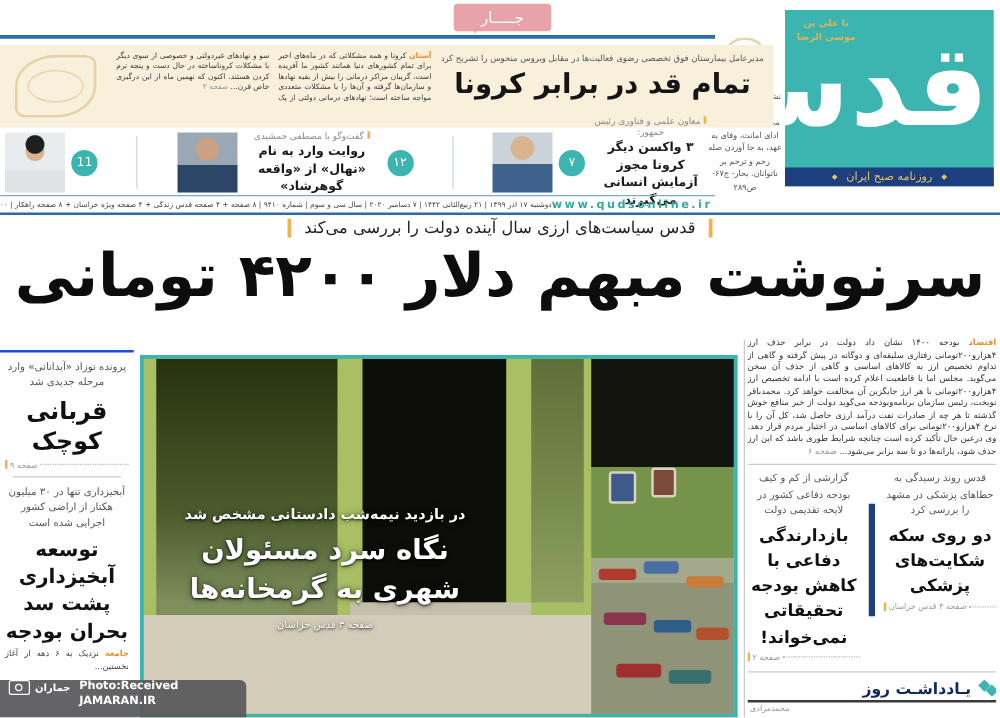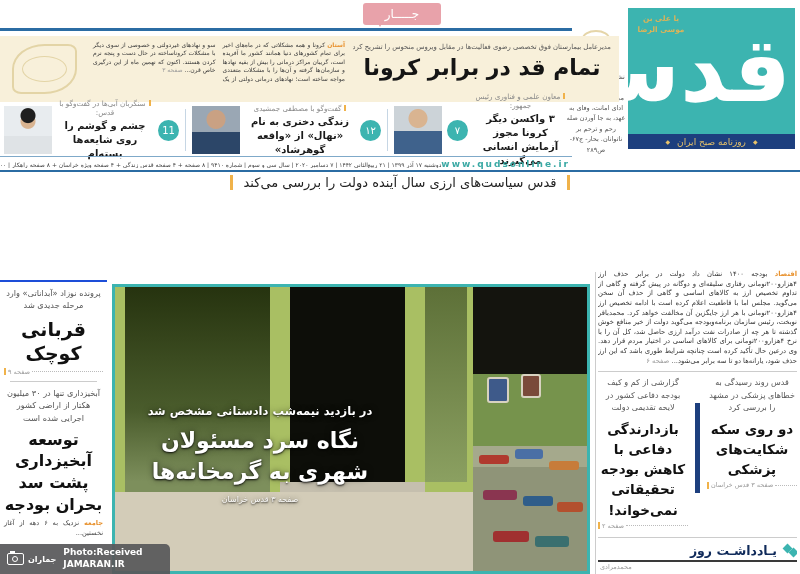--- a/index.html
+++ b/index.html
@@ -134,22 +134,22 @@
   .note-icon i{display:block;width:7px;height:7px;background:#3cb4b0;transform:rotate(45deg);}
   .note-icon i.d1{margin-right:6px;}
   .note-icon i.d2{margin-top:-3px;}
   .note-title{font-size:12.5px;font-weight:bold;color:#0f2a5a;}
   .note-rule{border-top:2px solid #3a3a3a;margin-top:2px;}
   .note-author{font-size:6.5px;color:#999;text-align:left;margin:1px 2px 3px;}
   .note-row{display:flex;gap:6px;align-items:center;}
   .note-h{flex:1;font-size:12px;font-weight:bold;line-height:1.55;text-align:center;color:#111;}
 
   
-  .wm{position:absolute;left:0;bottom:0;width:170px;height:30px;background:rgba(88,88,90,.93);
-      border-radius:0 5px 0 0;display:flex;align-items:center;gap:7px;padding:0 7px;box-sizing:border-box;
+  .wm{position:absolute;left:0;bottom:0;width:197px;height:30px;background:rgba(88,88,90,.93);
+      border-radius:0 5px 0 0;display:flex;align-items:flex-start;gap:7px;padding:0 7px;box-sizing:border-box;
       z-index:5;direction:ltr;}
   .wm-logo{display:flex;align-items:center;gap:4px;color:#fff;}
   .cam{width:15px;height:10px;border:1.5px solid #fff;border-radius:2px;position:relative;}
   .cam::before{content:"";position:absolute;left:3.5px;top:1.5px;width:4px;height:4px;border:1.2px solid #fff;border-radius:50%;}
   .cam::after{content:"";position:absolute;top:-3.5px;left:2px;width:5px;height:2px;background:#fff;}
   .wm-fa{font-size:8px;font-weight:bold;}
   .wm-text{color:#fff;font-size:9px;font-weight:bold;line-height:1.3;}
 </style>
 </head>
 <body>
@@ -195,45 +195,42 @@
         <div class="t-h">۳ واکسن دیگر کرونا مجوز آزمایش انسانی می‌گیرند</div>
       </div>
       <div class="pnum">۷</div>
       <div class="t-photo ph-sattari"></div>
     </div>
     <div class="tdiv"></div>
     <div class="teaser">
       <div class="pnum">۱۲</div>
       <div class="t-text t12w">
         <div class="t-k">گفت‌وگو با مصطفی جمشیدی</div>
-        <div class="t-h">زندگی دختری به نام «نهال» از «واقعه گوهرشاد»</div>
+        <div class="t-h">روایت وارد به نام «نهال» از «واقعه گوهرشاد»</div>
       </div>
       <div class="t-photo ph-man"></div>
     </div>
     <div class="tdiv"></div>
     <div class="teaser">
       <div class="pnum">11</div>
-      <div class="t-text t10w">
-        <div class="t-k">سنگربان آبی‌ها در گفت‌وگو با قدس:</div>
-        <div class="t-h">چشم و گوشم را روی شایعه‌ها بسته‌ام</div>
-      </div>
       <div class="t-photo ph-goalie"></div>
     </div>
   </div>
 
   <div class="dateline">
     <span class="site">www.qudsonline.ir</span>
     <span class="dl">دوشنبه ۱۷ آذر ۱۳۹۹ | ۲۱ ربیع‌الثانی ۱۴۴۲ | ۷ دسامبر ۲۰۲۰ | سال سی و سوم | شماره ۹۴۱۰ | ۸ صفحه + ۴ صفحه قدس زندگی + ۴ صفحه ویژه خراسان + ۸ صفحه راهکار | ۱۰۰۰ تومان</span>
   </div>
 
   <div class="line-mid"></div>
 
   <div class="lead-k">
     <span>قدس سیاست‌های ارزی سال آینده دولت را بررسی می‌کند</span>
   </div>
+  <div class="lead-h">سرنوشت مبهم دلار ۴۲۰۰ تومانی</div>
 
   <div class="leftcol">
     <div class="lc-k">پرونده نوزاد «آبداناتی» وارد مرحله جدیدی شد</div>
     <div class="lc-h1">قربانی کوچک</div>
     <div class="refrow">
       <span class="dots"></span>
       <span>صفحه ۹</span>
       <span class="tick"></span>
     </div>
     <div class="lc-div"></div>

